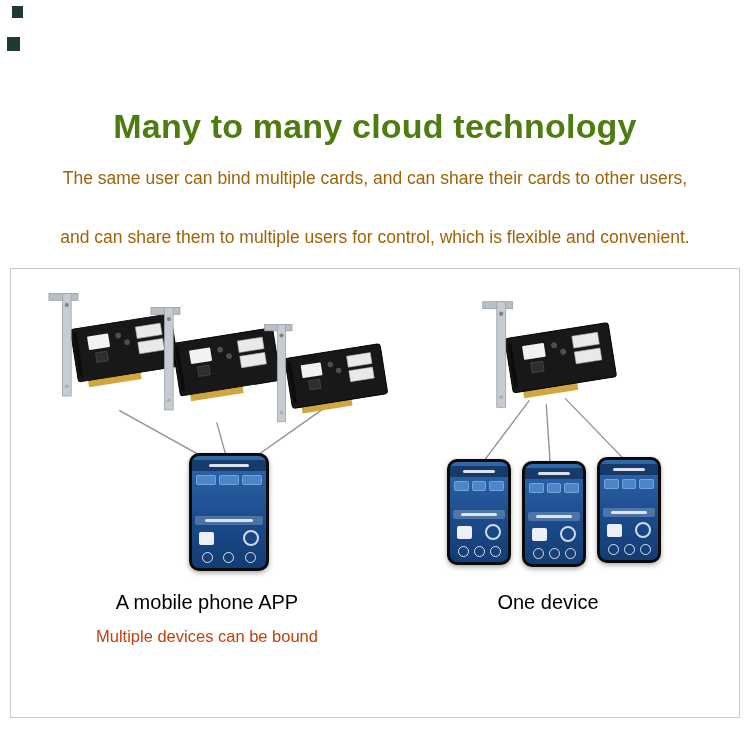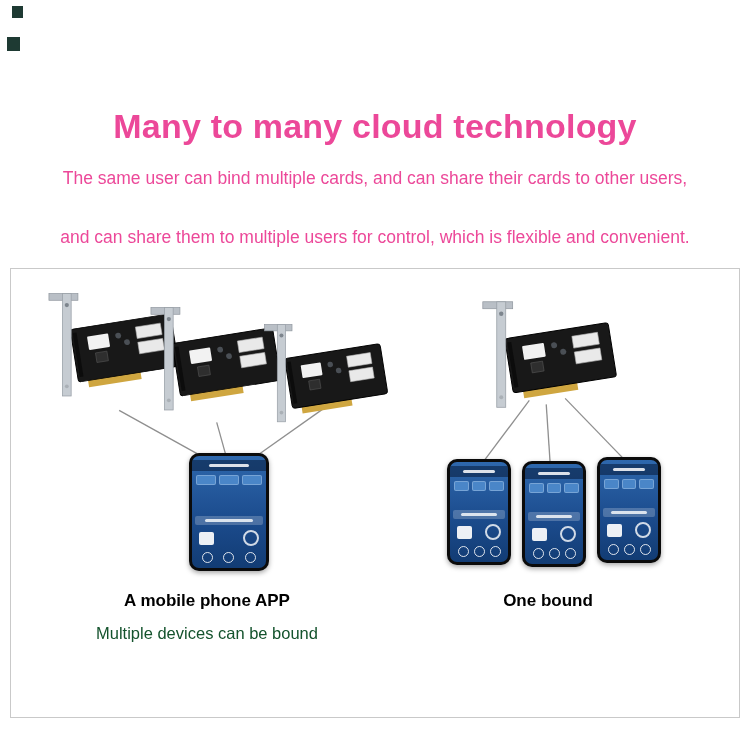--- a/index.html
+++ b/index.html
@@ -11,27 +11,27 @@
     position: relative;
     overflow: hidden;
   }
   .corner-mark { position: absolute; background: #1e3a33; }
   .mark-a { left: 12px; top: 6px; width: 11px; height: 12px; }
   .mark-b { left: 7px; top: 37px; width: 13px; height: 14px; }
 
   .page-title {
     position: absolute; top: 84px; left: 0; width: 750px;
     text-align: center;
-    font-size: 34px; font-weight: 700; color: #ec4899;
+    font-size: 34px; font-weight: 700; color: #4d7c0f;
     letter-spacing: 0.2px;
   }
   .desc {
     position: absolute; left: 0; width: 750px;
     text-align: center;
-    font-size: 17.5px; color: #ec4899;
+    font-size: 17.5px; color: #a16207;
   }
   .desc-1 { top: 150px; }
   .desc-2 { top: 209px; }
 
   .panel {
     position: absolute; left: 10px; top: 268px;
     width: 730px; height: 450px;
     border: 1px solid #c9c9c9;
     background: #ffffff;
   }
@@ -101,22 +101,22 @@
   }
   .p-icons span {
     width: 11px; height: 11px;
     border: 1.5px solid rgba(255,255,255,0.85); border-radius: 50%;
   }
 
   
   .caption { position: absolute; text-align: center; }
   .caption-left  { left: 0;    top: 322px; width: 392px; }
   .caption-right { left: 345px; top: 322px; width: 384px; }
-  .caption-title { font-size: 17px; font-weight: 700; color: #000; }
-  .caption-sub   { margin-top: 13px; font-size: 16.5px; color: #14532d; }
+  .caption-title { font-size: 20px; font-weight: 400; color: #000; }
+  .caption-sub   { margin-top: 13px; font-size: 16.5px; color: #c2410c; }
 </style>
 </head>
 <body>
 
 <svg width="0" height="0" style="position:absolute" aria-hidden="true">
   <defs>
     <symbol id="pcie-card" viewBox="0 0 150 125">
 
       <g transform="rotate(-9 85 60)">
         <rect x="38" y="83" width="55" height="9" fill="#cfa640"></rect>
@@ -282,16 +282,16 @@
         </div>
     </div>
   </div>
 
   <div class="caption caption-left">
     <div class="caption-title">A mobile phone APP</div>
     <div class="caption-sub">Multiple devices can be bound</div>
   </div>
 
   <div class="caption caption-right">
-    <div class="caption-title">One bound</div>
+    <div class="caption-title">One device</div>
   </div>
 
 </div>
 
 </body></html>

